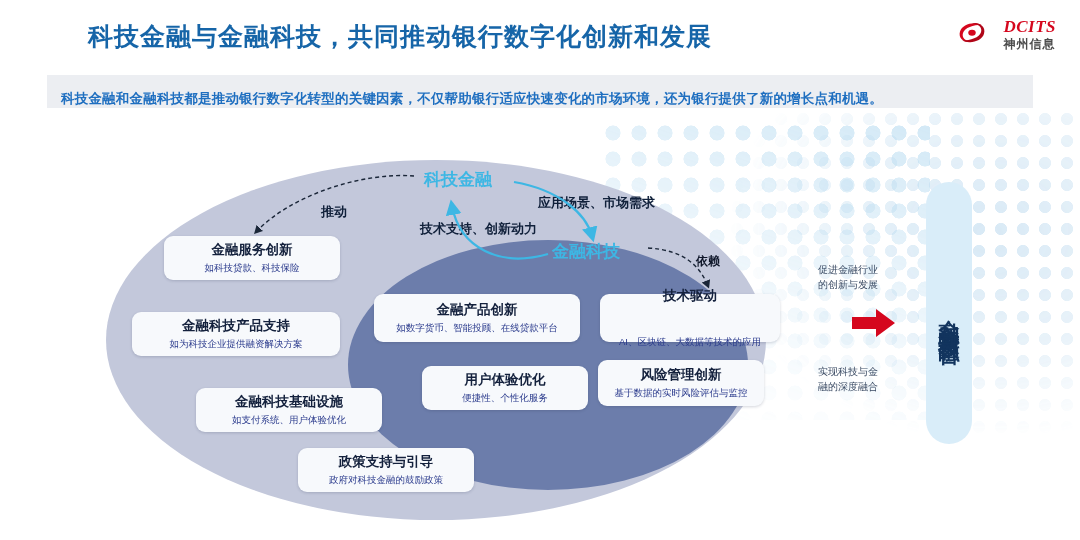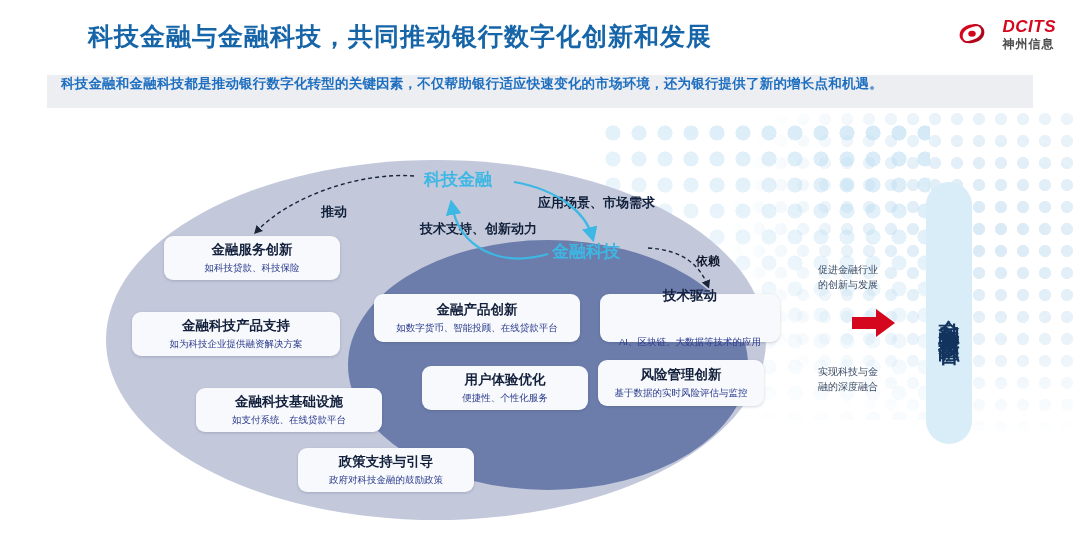--- a/index.html
+++ b/index.html
@@ -17,28 +17,28 @@
   .dots2{position:absolute;right:150px;top:120px;width:330px;height:300px;
         background-image:radial-gradient(#b9dcf1 40%, transparent 42%);
         background-size:26px 26px;
         -webkit-mask-image:linear-gradient(200deg, rgba(0,0,0,.9) 0%, rgba(0,0,0,.25) 60%, rgba(0,0,0,0) 90%);
         mask-image:linear-gradient(200deg, rgba(0,0,0,.9) 0%, rgba(0,0,0,.25) 60%, rgba(0,0,0,0) 90%);
         opacity:.7;pointer-events:none;}
 
   
   .title{position:absolute;left:88px;top:20px;font-size:25px;font-weight:bold;
          color:#1665a8;letter-spacing:1px;white-space:nowrap;}
-  .logo{position:absolute;right:24px;top:18px;display:flex;align-items:center;gap:16px;}
+  .logo{position:absolute;right:24px;top:18px;display:flex;align-items:flex-start;gap:16px;font-family:Liberation Serif, serif;}
   .logo-mark{width:30px;height:30px;flex:0 0 auto;}
   .logo-txt{display:flex;flex-direction:column;line-height:1;}
   .logo-en{font-size:17px;font-weight:bold;color:#d5071e;letter-spacing:.5px;font-style:italic;}
   .logo-cn{font-size:12px;font-weight:bold;color:#4a4a4a;letter-spacing:1px;margin-top:3px;}
 
   .banner{position:absolute;left:47px;top:75px;width:986px;height:33px;
-          background:#eceef2;display:flex;align-items:flex-start;}
+          background:#eceef2;display:flex;align-items:flex-end;}
   .banner span{color:#1f6fc0;font-size:13.5px;font-weight:bold;margin-left:14px;letter-spacing:.2px;}
 
   
   .ell-outer{position:absolute;left:106px;top:160px;width:660px;height:360px;
              border-radius:50%;background:#c3c8db;}
   .ell-inner{position:absolute;left:348px;top:240px;width:400px;height:250px;
              border-radius:50%;background:#6c7dab;}
 
   
   .card{position:absolute;background:#f7f9fc;border-radius:9px;
@@ -106,21 +106,21 @@
   <div class="card" style="left:164px;top:236px;width:176px;height:44px;">
     <div class="h">金融服务创新</div>
     <div class="s">如科技贷款、科技保险</div>
   </div>
   <div class="card" style="left:132px;top:312px;width:208px;height:44px;">
     <div class="h">金融科技产品支持</div>
     <div class="s">如为科技企业提供融资解决方案</div>
   </div>
   <div class="card" style="left:196px;top:388px;width:186px;height:44px;">
     <div class="h">金融科技基础设施</div>
-    <div class="s">如支付系统、在线贷款平台</div>
+    <div class="s">如支付系统、用户体验优化</div>
   </div>
   <div class="card" style="left:298px;top:448px;width:176px;height:44px;">
     <div class="h">政策支持与引导</div>
     <div class="s">政府对科技金融的鼓励政策</div>
   </div>
 
   <div class="card" style="left:374px;top:294px;width:206px;height:48px;">
     <div class="h">金融产品创新</div>
     <div class="s">如数字货币、智能投顾、在线贷款平台</div>
   </div>

